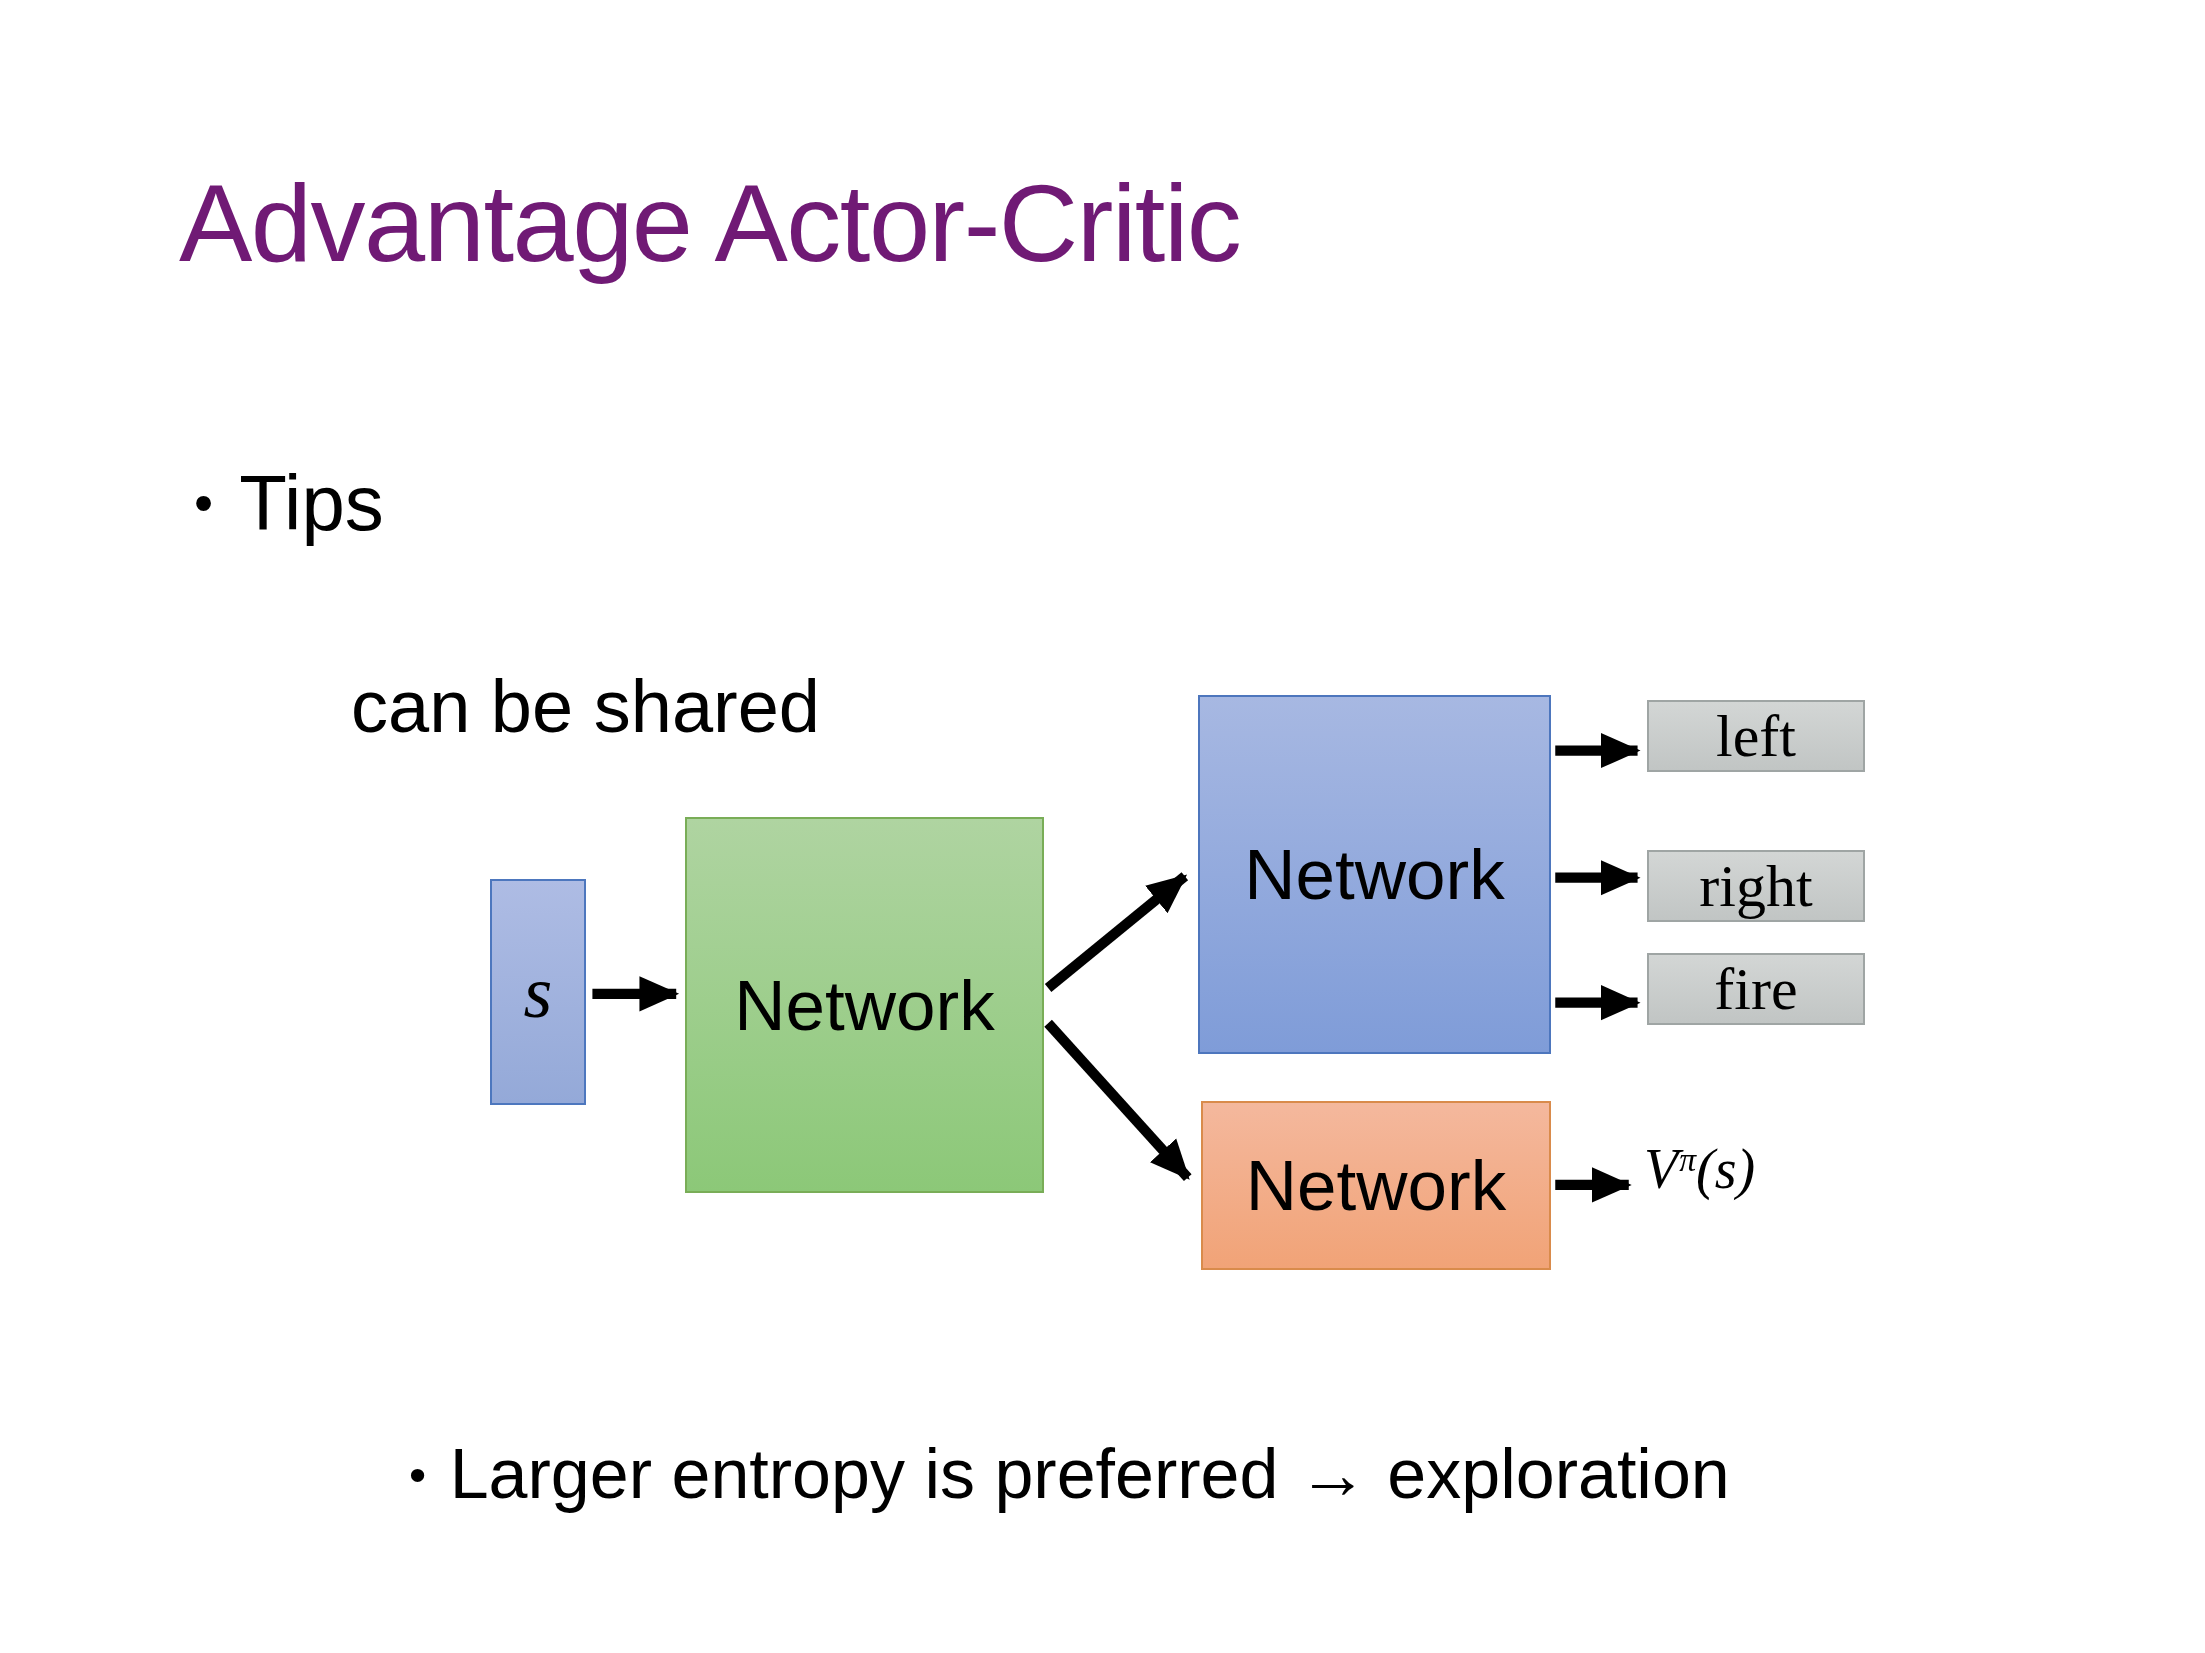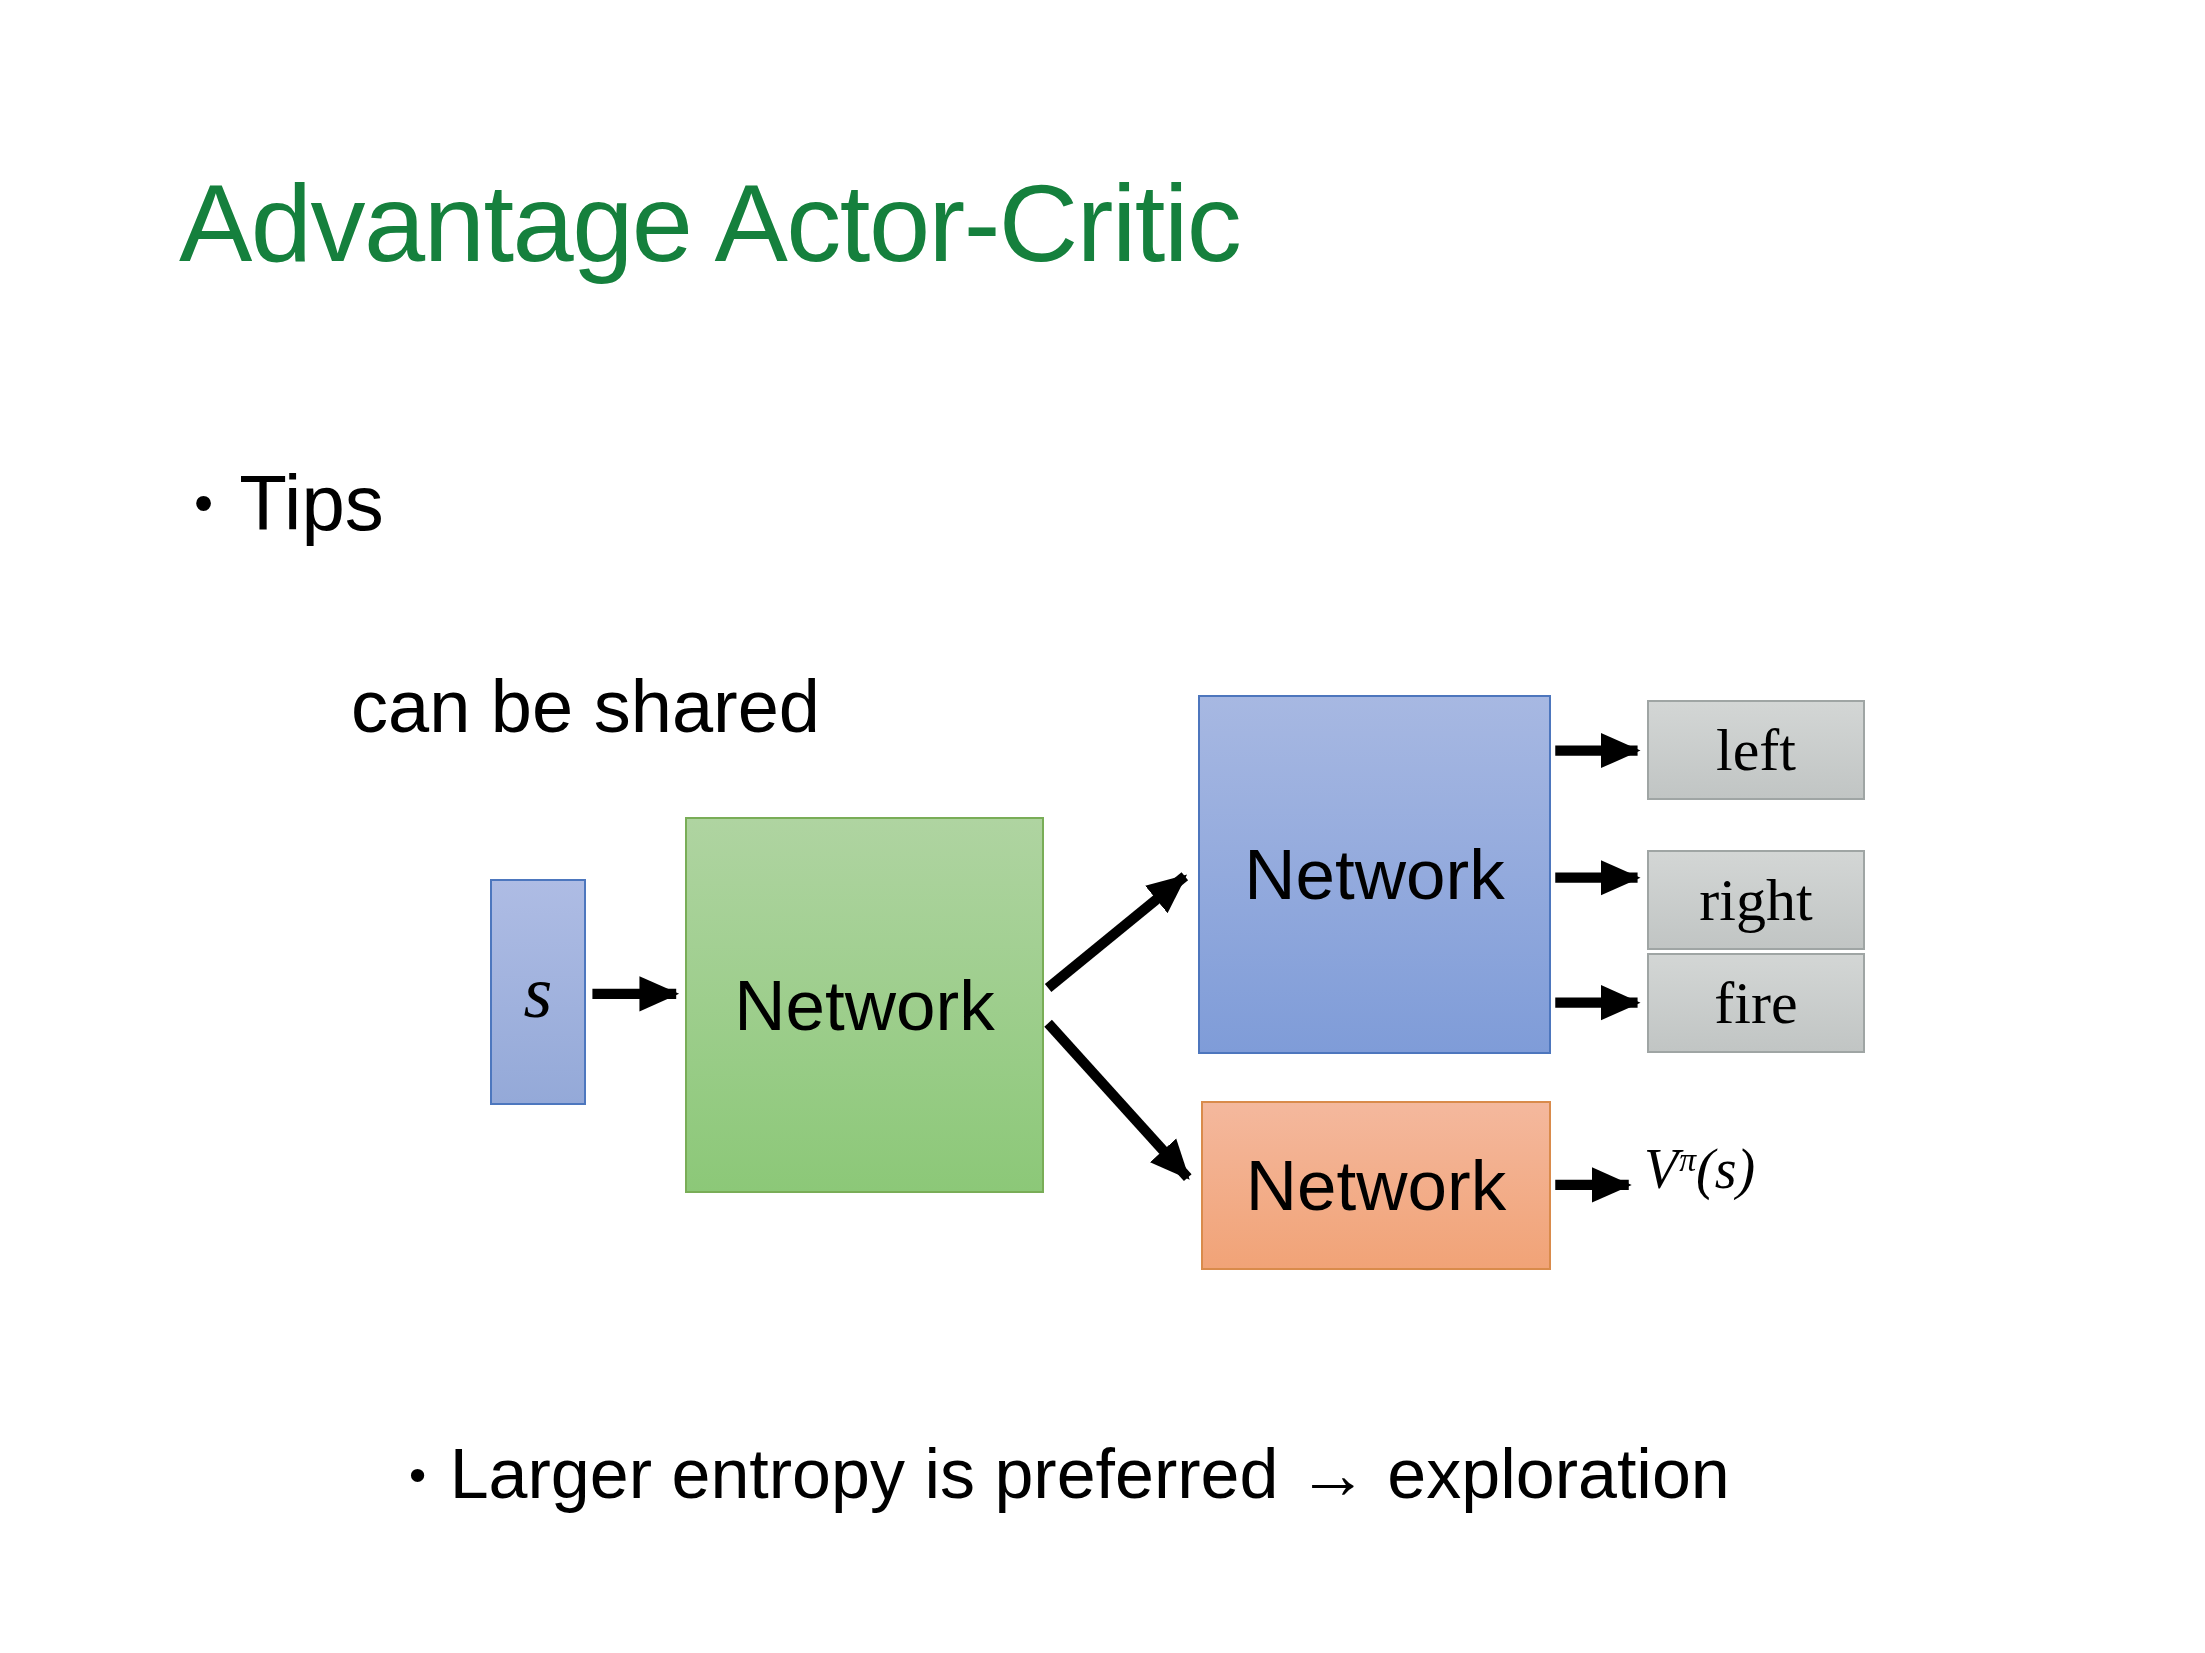--- a/index.html
+++ b/index.html
@@ -9,21 +9,21 @@
     background:var(--c-background,#ffffff);
     font-family:"Liberation Sans",sans-serif;
     color:var(--c-text,#000);
     overflow:hidden;
   }
   .abs{position:absolute;}
   #title{
     left:179px;top:154px;
     font-size:110px;line-height:1.25;
     letter-spacing:-1.5px;
-    color:#15803d;
+    color:#701a75;
     white-space:nowrap;
   }
   .bullet-line{white-space:nowrap;line-height:1.2;}
   .bullet-marker{
     display:inline-block;
     font-size:0.70em;
     vertical-align:0.14em;
     margin-right:0.48em;
   }
   #line-tips{left:194px;top:457px;font-size:78px;}
@@ -68,21 +68,21 @@
     border:2.9px solid var(--c-actor-border,#4d76bd);
     font-size:71px;
   }
   #critic-box{
     left:1201px;top:1101px;width:350px;height:169px;
     background:linear-gradient(var(--c-critic-fill-top,#f4b89d),var(--c-critic-fill-bottom,#f1a377));
     border:2.9px solid var(--c-critic-border,#d98b4b);
     font-size:71px;
   }
   .action-box{
-    left:1647px;width:218px;height:100px;
+    left:1647px;width:218px;height:72px;
     background:linear-gradient(var(--c-action-fill-top,#d3d6d5),var(--c-action-fill-bottom,#c1c5c4));
     border:2.2px solid var(--c-action-border,#9fa5a4);
     font-family:"Liberation Serif",serif;
     font-size:60px;
   }
   #action-left{top:700px;}
   #action-right{top:850px;}
   #action-fire{top:953px;}
   #value-label{
     left:1644px;top:1136px;

